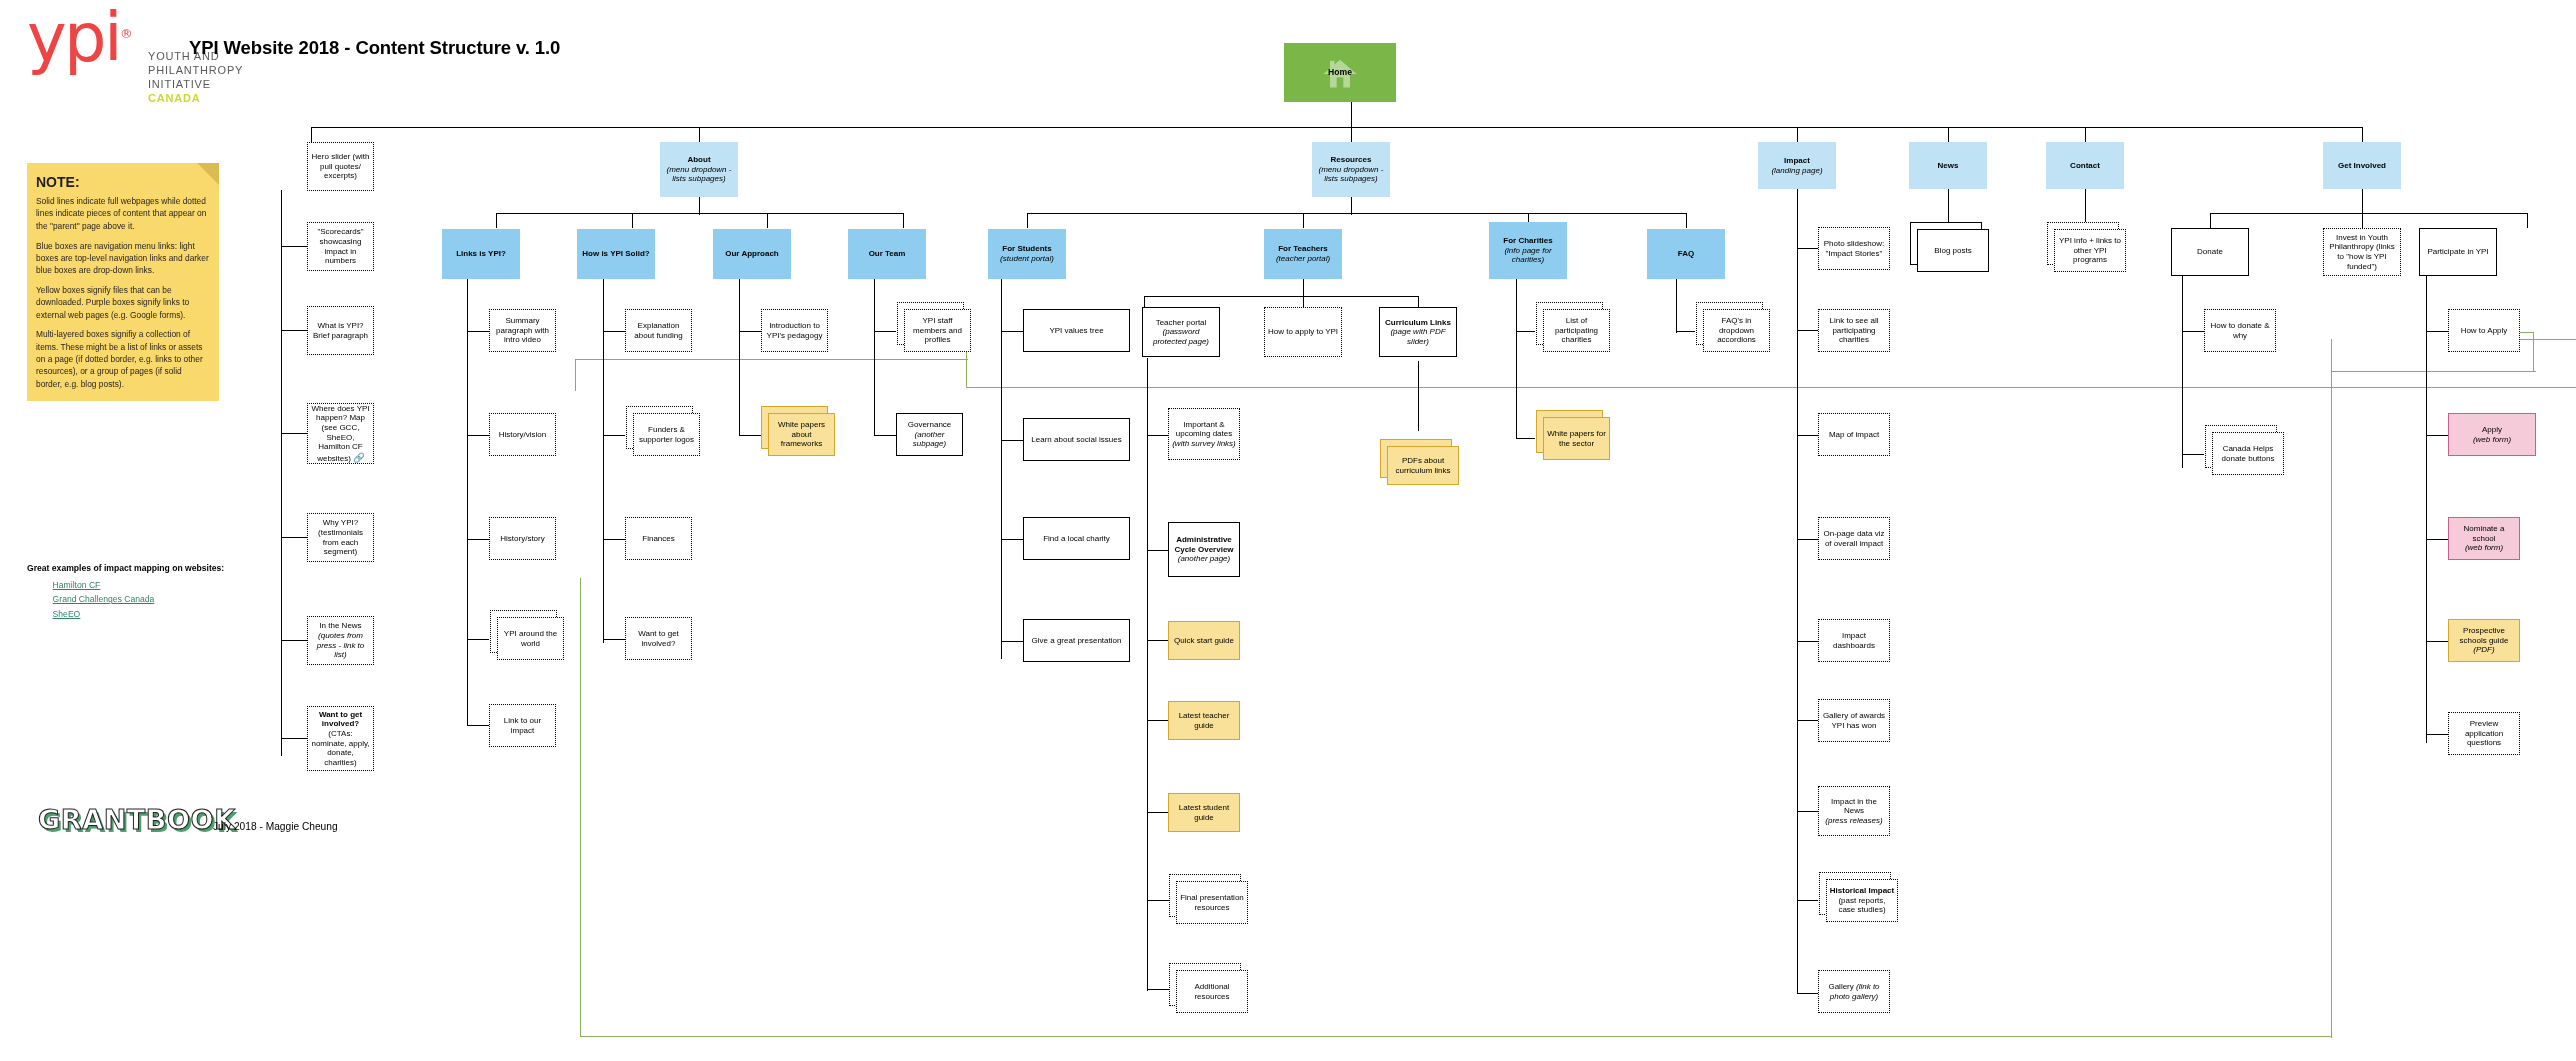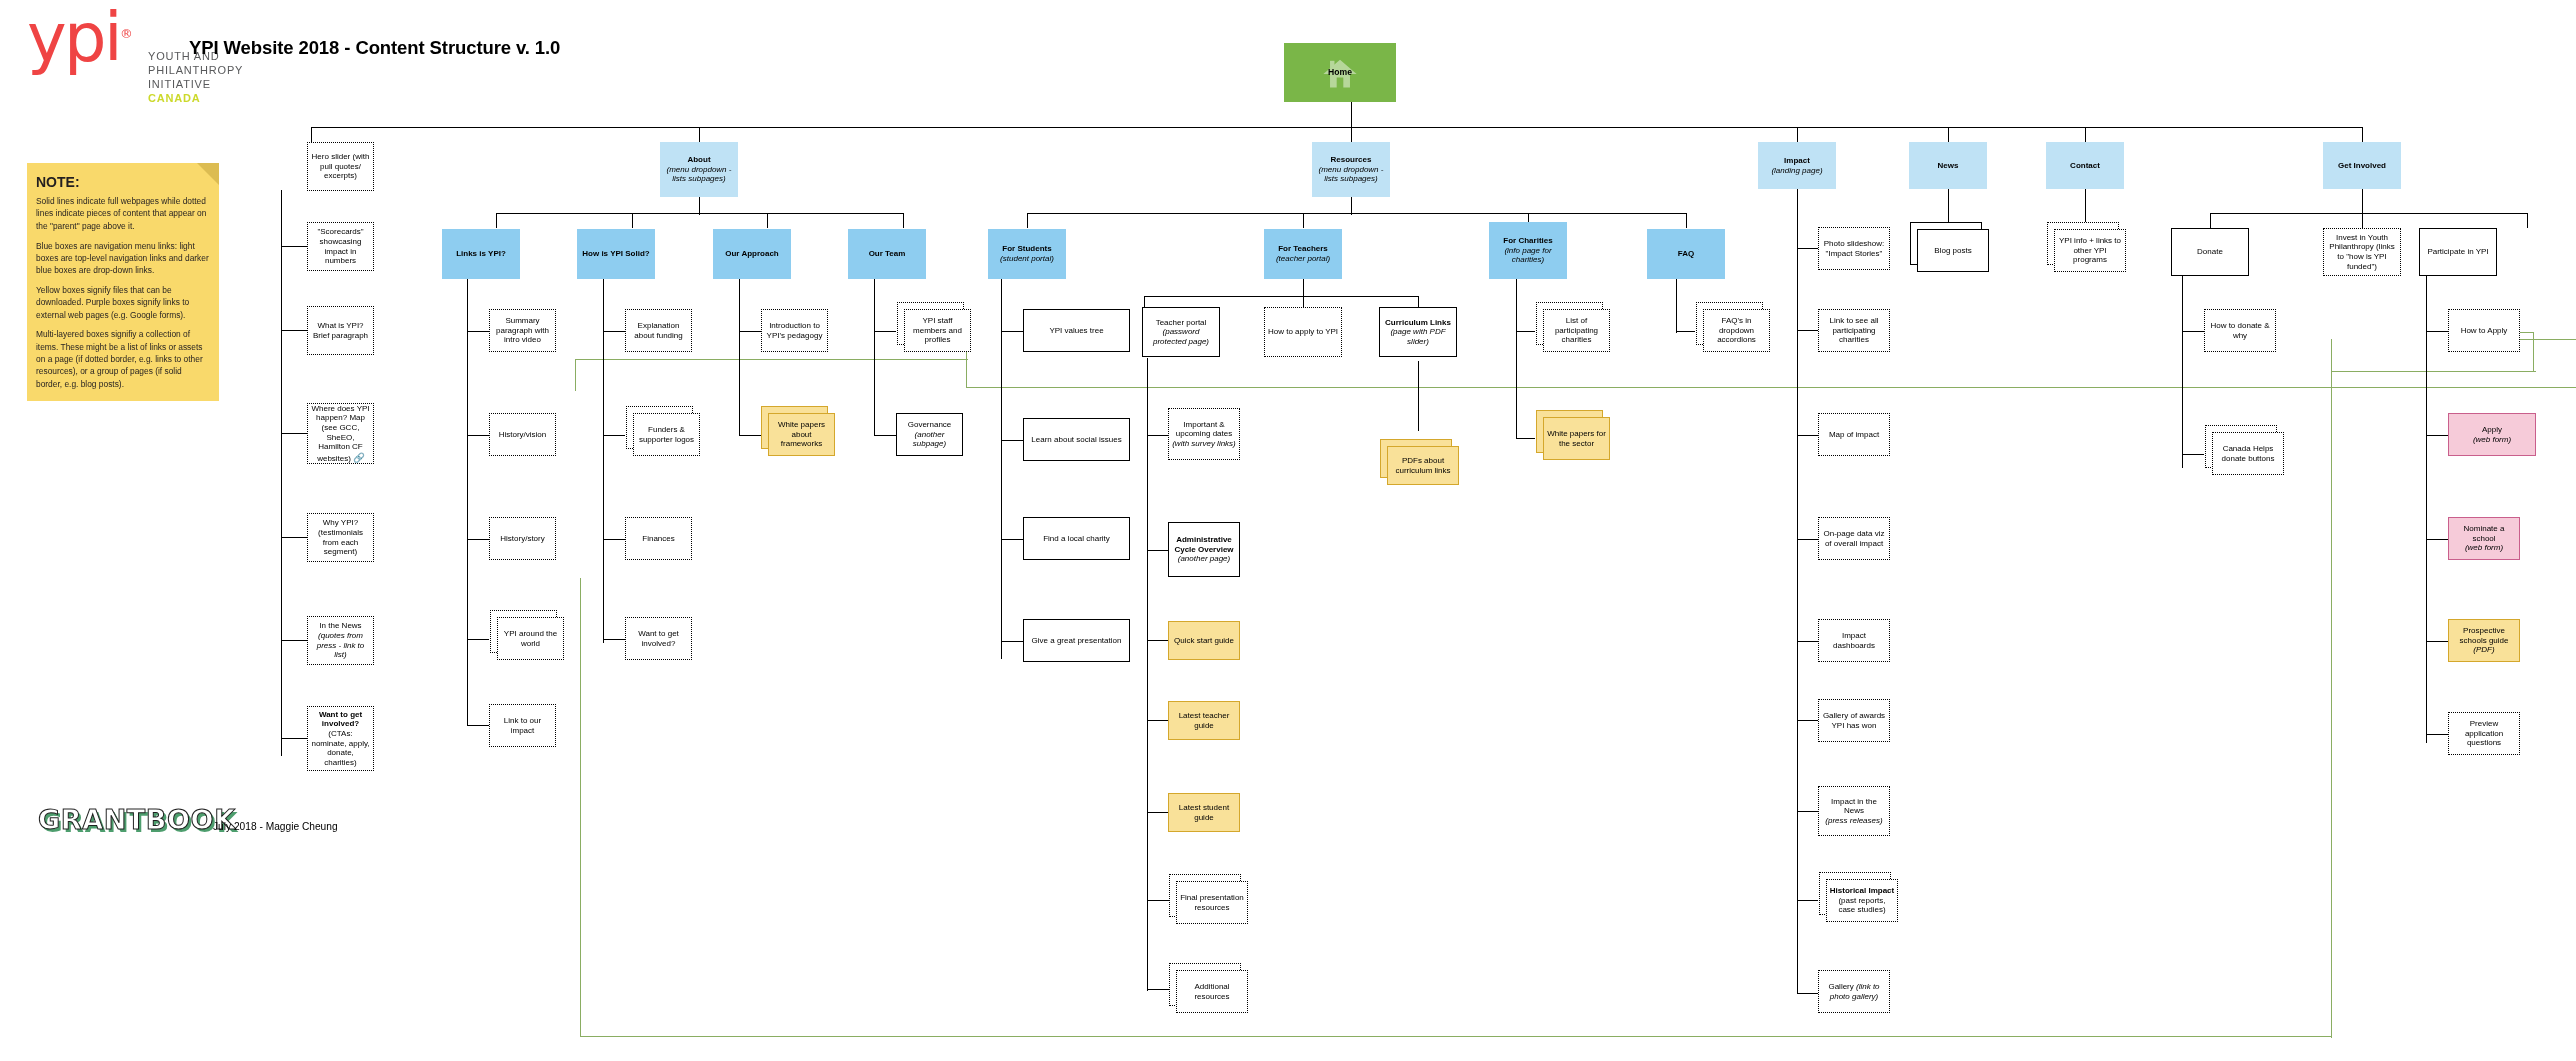--- a/index.html
+++ b/index.html
@@ -155,20 +155,28 @@
 
   <div class="note">
     <div class="fold"></div>
     <h2>NOTE:</h2>
     <p>Solid lines indicate full webpages while dotted lines indicate pieces of content that appear on the "parent" page above it.</p>
     <p>Blue boxes are navigation menu links: light boxes are top-level navigation links and darker blue boxes are drop-down links.</p>
     <p>Yellow boxes signify files that can be downloaded. Purple boxes signify links to external web pages (e.g. Google forms).</p>
     <p>Multi-layered boxes signifiy a collection of items. These might be a list of links or assets on a page (if dotted border, e.g. links to other resources), or a group of pages (if solid border, e.g. blog posts).</p>
   </div>
 
+  <div class="examples">
+    <div class="ttl">Great examples of impact mapping on websites:</div>
+    <ul>
+      <li><a href="#">Hamilton CF</a></li>
+      <li><a href="#">Grand Challenges Canada</a></li>
+      <li><a href="#">SheEO</a></li>
+    </ul>
+  </div>
 
   <div class="grantbook">GRANTBOOK</div>
   <div class="gb-date">July 2018 - Maggie Cheung</div>
 
   <div class="gl v" style="left:580px; top:578px; height:459px;"></div>
   <div class="gl h" style="left:580px; top:1036px; width:1751px;"></div>
   <div class="gl v" style="left:2331px; top:339px; height:699px;"></div>
   <div class="gl h" style="left:966px; top:387px; width:1621px;"></div>
   <div class="gl v" style="left:966px; top:339px; height:49px;"></div>
   <div class="gl h" style="left:2480px; top:339px; width:109px;"></div>

